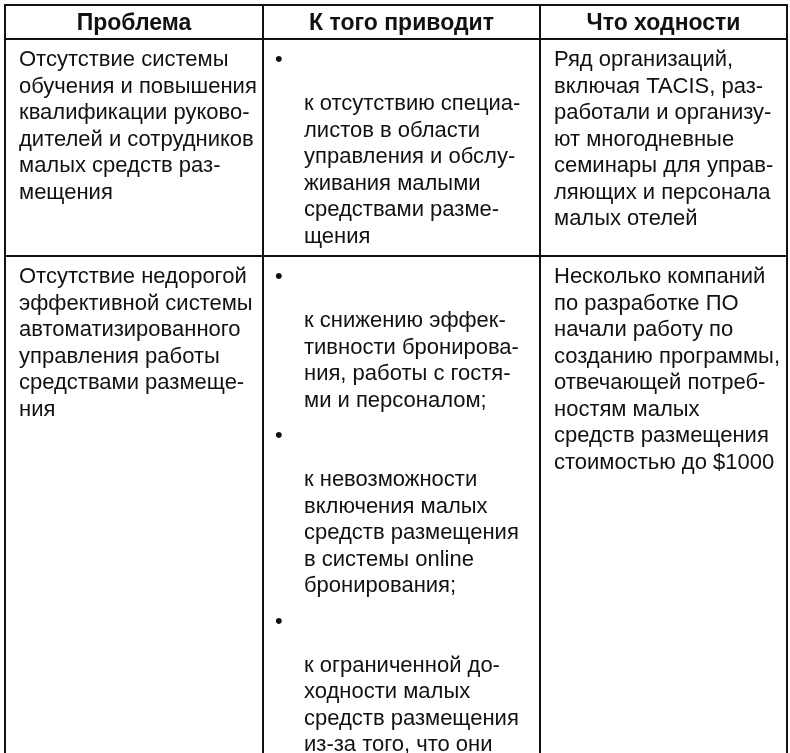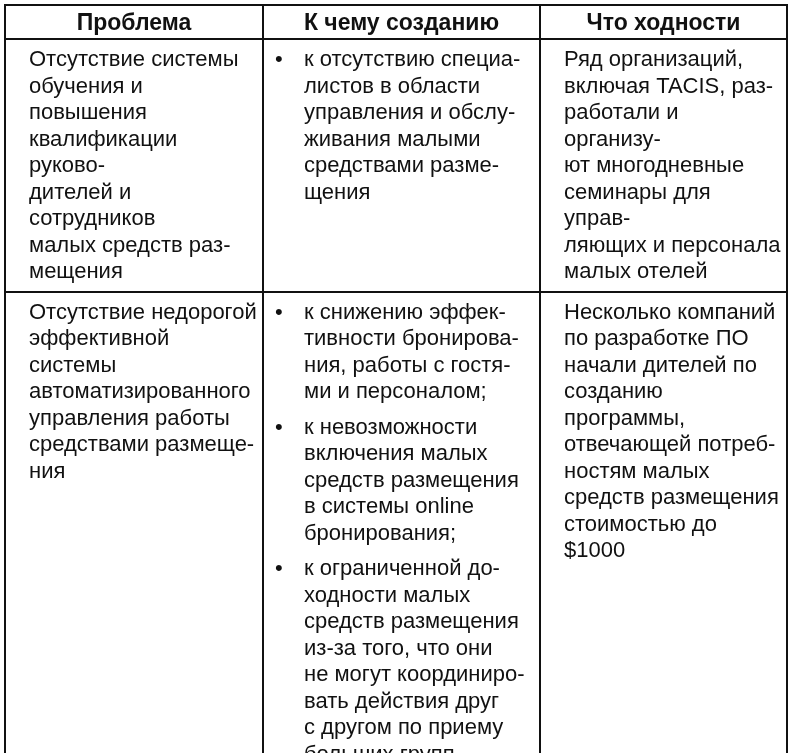--- a/index.html
+++ b/index.html
@@ -34,21 +34,21 @@
     font-size: 23px;
     font-weight: bold;
     text-align: center;
     vertical-align: middle;
     padding: 2px 4px;
   }
   td {
     vertical-align: top;
     font-size: 22px;
     line-height: 26.5px;
-    padding: 6px 5px 6px 23px;
+    padding: 6px 5px 6px 13px;
   }
   tr.r1 td { height: 191px; }
   tr.r2 td { height: 515px; }
   .cell-text {
     display: block;
     white-space: pre-line;
   }
   td.leads { padding-left: 0; padding-right: 4px; }
   .li {
     display: flex;
@@ -58,35 +58,36 @@
   .li:last-child { margin-bottom: 0; }
   .bullet {
     flex: 0 0 40px;
     padding-left: 11px;
     font-size: 22px;
     line-height: 26.5px;
   }
   .li-text {
     flex: 1;
     white-space: pre-line;
+    margin-top: 44px;
   }
 </style>
 </head>
 <body>
 
 <table class="cmp">
   <colgroup>
     <col class="c1">
     <col class="c2">
     <col class="c3">
   </colgroup>
   <thead>
     <tr>
       <th>Проблема</th>
-      <th>К чему созданию</th>
+      <th>К того приводит</th>
       <th>Что ходности</th>
     </tr>
   </thead>
   <tbody>
     <tr class="r1">
       <td>
           <span class="cell-text">Отсутствие системы
 обучения и повышения
 квалификации руково-
 дителей и сотрудников
@@ -149,21 +150,21 @@
 вать действия друг
 с другом по приему
 больших групп
 и транзитных пасса-
 жиров</span>
           </div>
         </td>
       <td>
           <span class="cell-text">Несколько компаний
 по разработке ПО
-начали дителей по
+начали работу по
 созданию программы,
 отвечающей потреб-
 ностям малых
 средств размещения
 стоимостью до $1000</span>
         </td>
     </tr>
   </tbody>
 </table>
 

